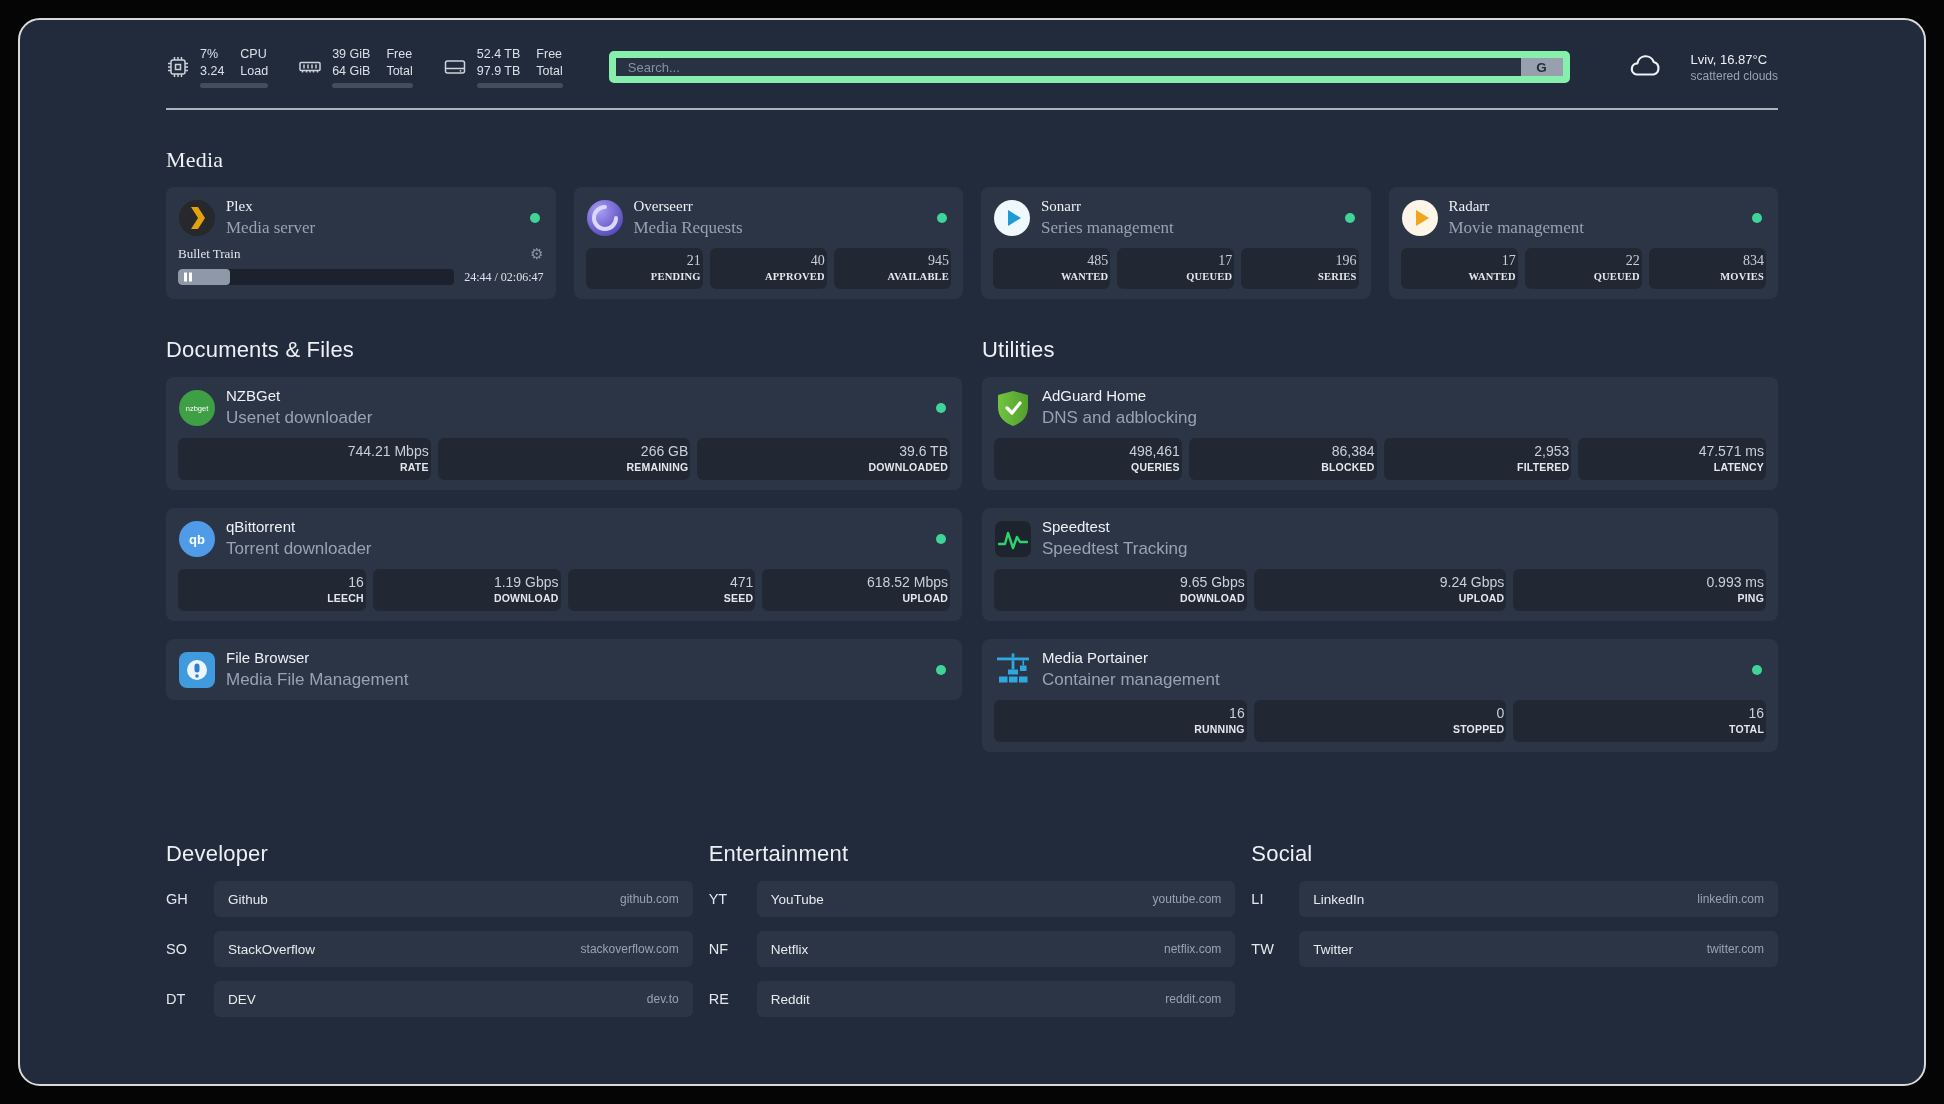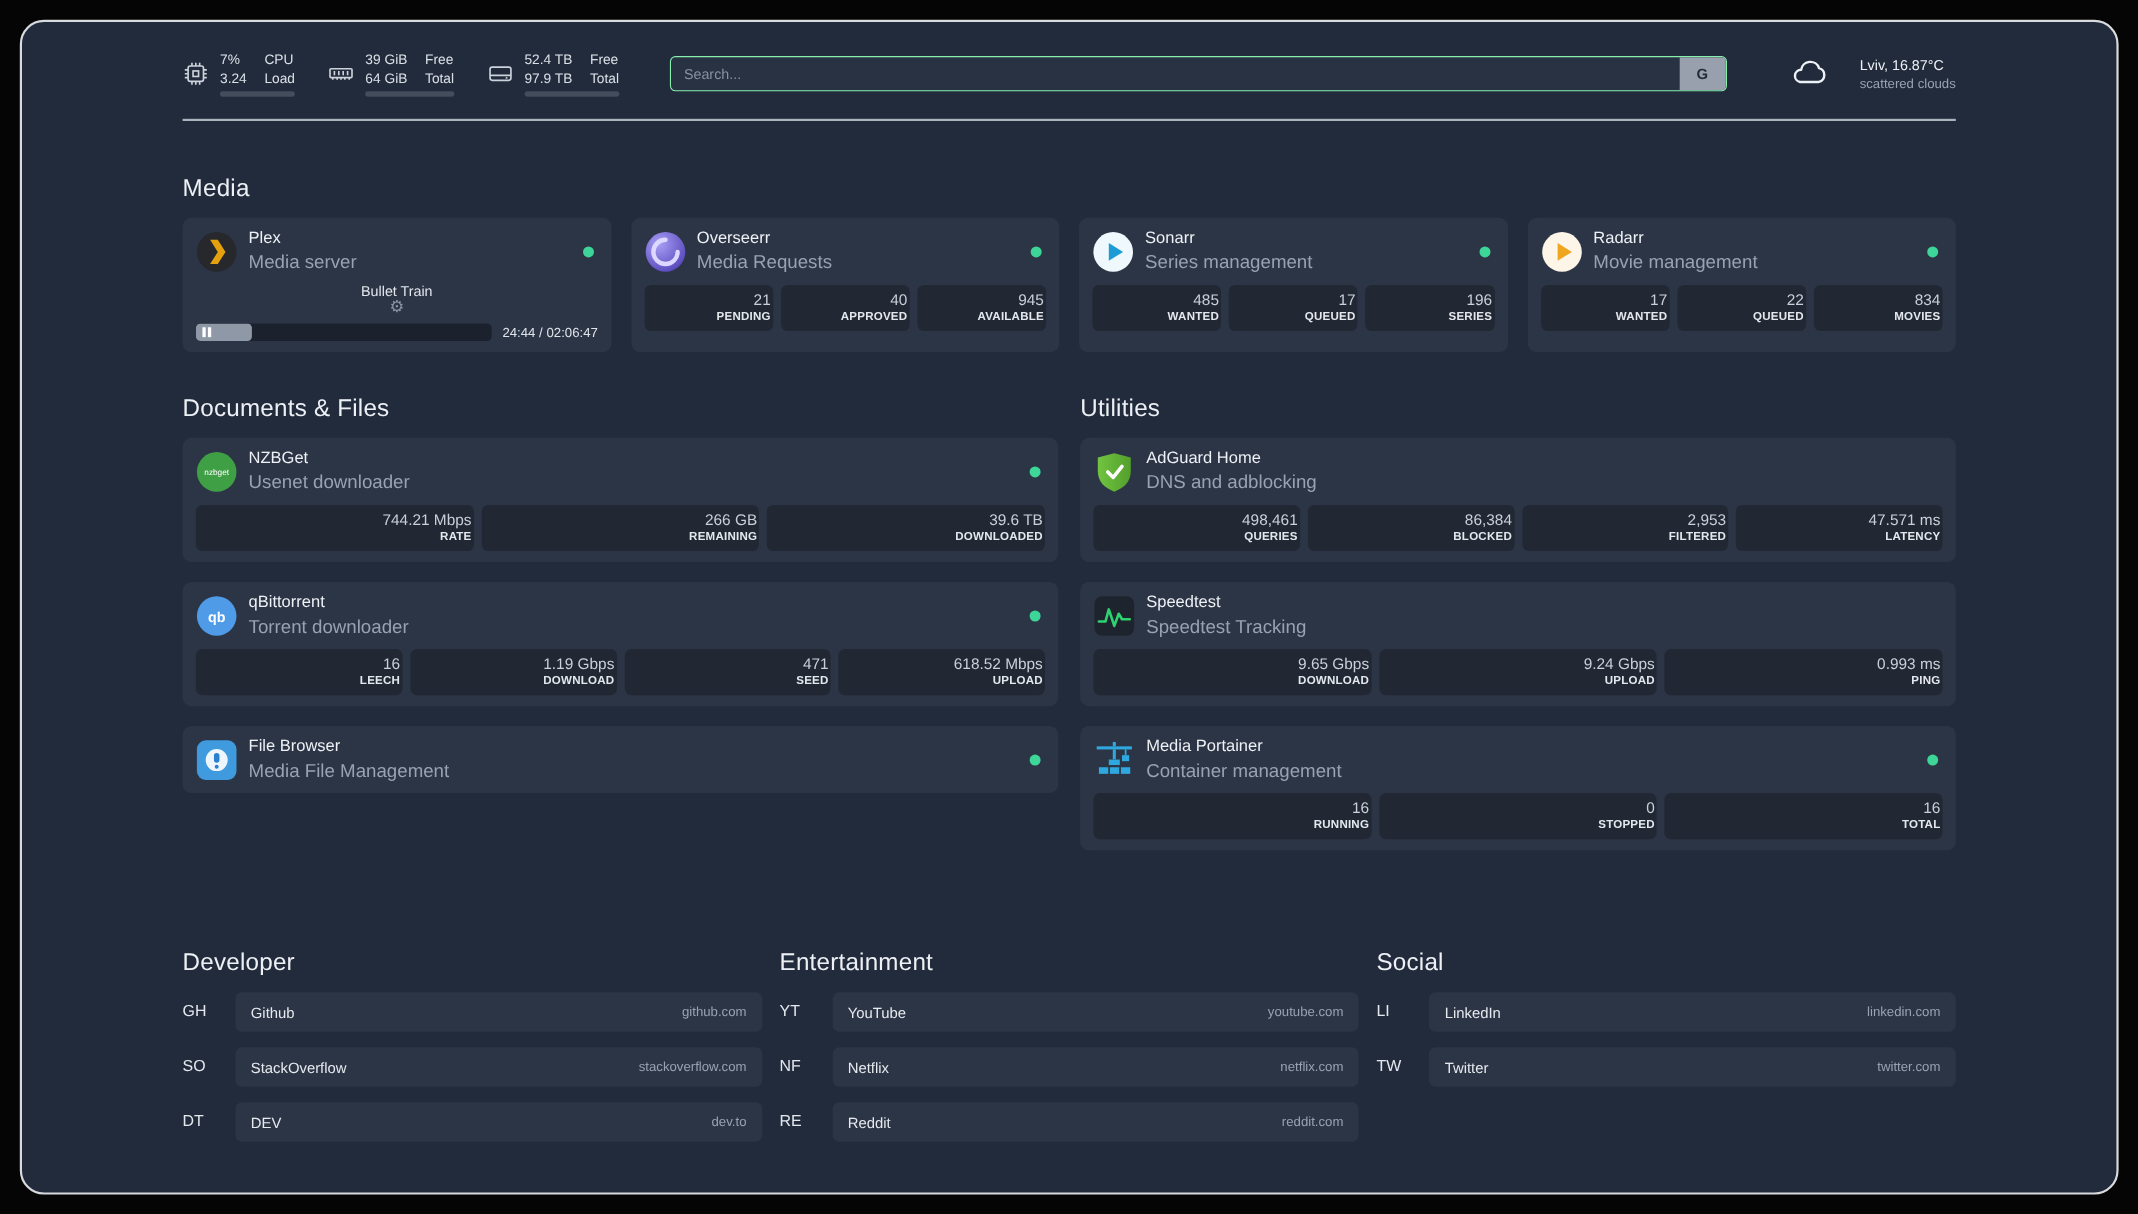--- a/index.html
+++ b/index.html
@@ -11,54 +11,54 @@
   
   .topbar{ display:flex; align-items:center; gap:30px; }
   .res{ display:flex; align-items:center; gap:10px; }
   .res-icon{ display:flex; }
   .res-icon svg{ width:24px; height:24px; }
   .res-grid{ display:grid; grid-template-columns:auto auto; column-gap:16px;
              font-size:12.5px; color:#dbe0e7; line-height:1.32; }
   .res-bar{ grid-column:1/3; height:5px; background:rgba(255,255,255,.16); border-radius:3px; margin-top:4px; overflow:hidden; }
   .res-fill{ height:100%; background:#c3cad5; border-radius:3px; }
   .search{ flex:1; display:flex; align-items:stretch; height:32px; background:rgba(255,255,255,.035);
-           border:1px solid #86efac; border-radius:5px; margin:0 26px 0 16px; overflow:hidden; }
+           border:7px solid #86efac; border-radius:5px; margin:0 26px 0 16px; overflow:hidden; }
   .search input{ flex:1; background:none; border:none; outline:none; color:#dfe3ea; font-size:13px;
                  padding:0 12px; font-family:inherit; }
   .search input::placeholder{ color:#8791a0; }
   .search-g{ width:42px; background:#98a0ad; color:#232c3b; display:flex; align-items:center;
              justify-content:center; font-size:13.5px; font-weight:700; cursor:pointer; }
   .weather{ display:flex; align-items:center; gap:27px; }
   .weather-icon svg{ width:38px; height:28px; }
   .weather-line1{ font-size:13px; color:#eef1f5; }
   .weather-line2{ font-size:12px; color:#98a2b1; margin-top:2px; }
   .divider{ height:2px; background:#c6cbd3; opacity:.85; margin-top:20px; }
 
   
   h2.section-title{ font-size:22px; font-weight:500; color:#edf0f4; margin:0 0 14px; letter-spacing:.2px; }
-  .media-section{ margin-top:48px; }
+  .media-section{ margin-top:37px;font-family:Liberation Serif, serif; }
   .media-grid{ display:grid; grid-template-columns:repeat(4,1fr); gap:18px; }
   .cols{ display:grid; grid-template-columns:1fr 1fr; gap:20px; margin-top:38px; }
   .col .card{ margin-bottom:18px; }
 
   
   .card{ background:rgba(255,255,255,.05); border-radius:8px; padding:10px 12px; }
   .card-head{ display:flex; align-items:center; gap:10px; cursor:pointer; }
   .svc-icon{ width:38px; height:38px; flex:0 0 38px; display:flex; }
   .svc-icon svg{ width:100%; height:100%; }
   .svc-name{ font-size:15px; color:#eef1f5; font-weight:500; line-height:1.25; }
   .svc-desc{ font-size:17px; color:#98a2b1; line-height:1.25; margin-top:1px; }
   .dot{ width:10px; height:10px; border-radius:50%; background:#3ed598; margin-left:auto; margin-right:4px; flex:0 0 10px; }
   .stats{ display:flex; gap:7px; margin-top:10px; }
   .tile{ flex:1; background:rgba(0,0,0,.24); border-radius:6px; text-align:right; padding:5px 2px 7px; }
   .tile-value{ font-size:14px; color:#c9d0da; }
   .tile-label{ font-size:10.5px; font-weight:700; color:#e4e8ee; letter-spacing:.2px; margin-top:2px; }
 
   
-  .player-top{ display:flex; align-items:center; font-size:13px; color:#e2e6ec; margin-top:8px;flex-direction:column; }
+  .player-top{ display:flex; align-items:center; font-size:13px; color:#e2e6ec; margin-top:8px; }
   .player-title{ flex:1; }
   .gear{ color:#8b93a1; font-size:15px; cursor:pointer; line-height:1; }
   .player-bar-row{ display:flex; align-items:center; gap:10px; margin-top:7px; }
   .pbar{ flex:1; height:16px; background:rgba(0,0,0,.35); border-radius:4px; position:relative; overflow:hidden; }
   .pfill{ position:absolute; left:0; top:0; bottom:0; background:#8f98a6; border-radius:4px; }
   .pause{ position:absolute; left:6px; top:50%; transform:translateY(-50%); display:flex; gap:2.5px; cursor:pointer; }
   .pause i{ display:block; width:2.5px; height:9px; background:#fff; }
   .ptime{ font-size:12px; color:#dfe3ea; white-space:nowrap; }
 
   

